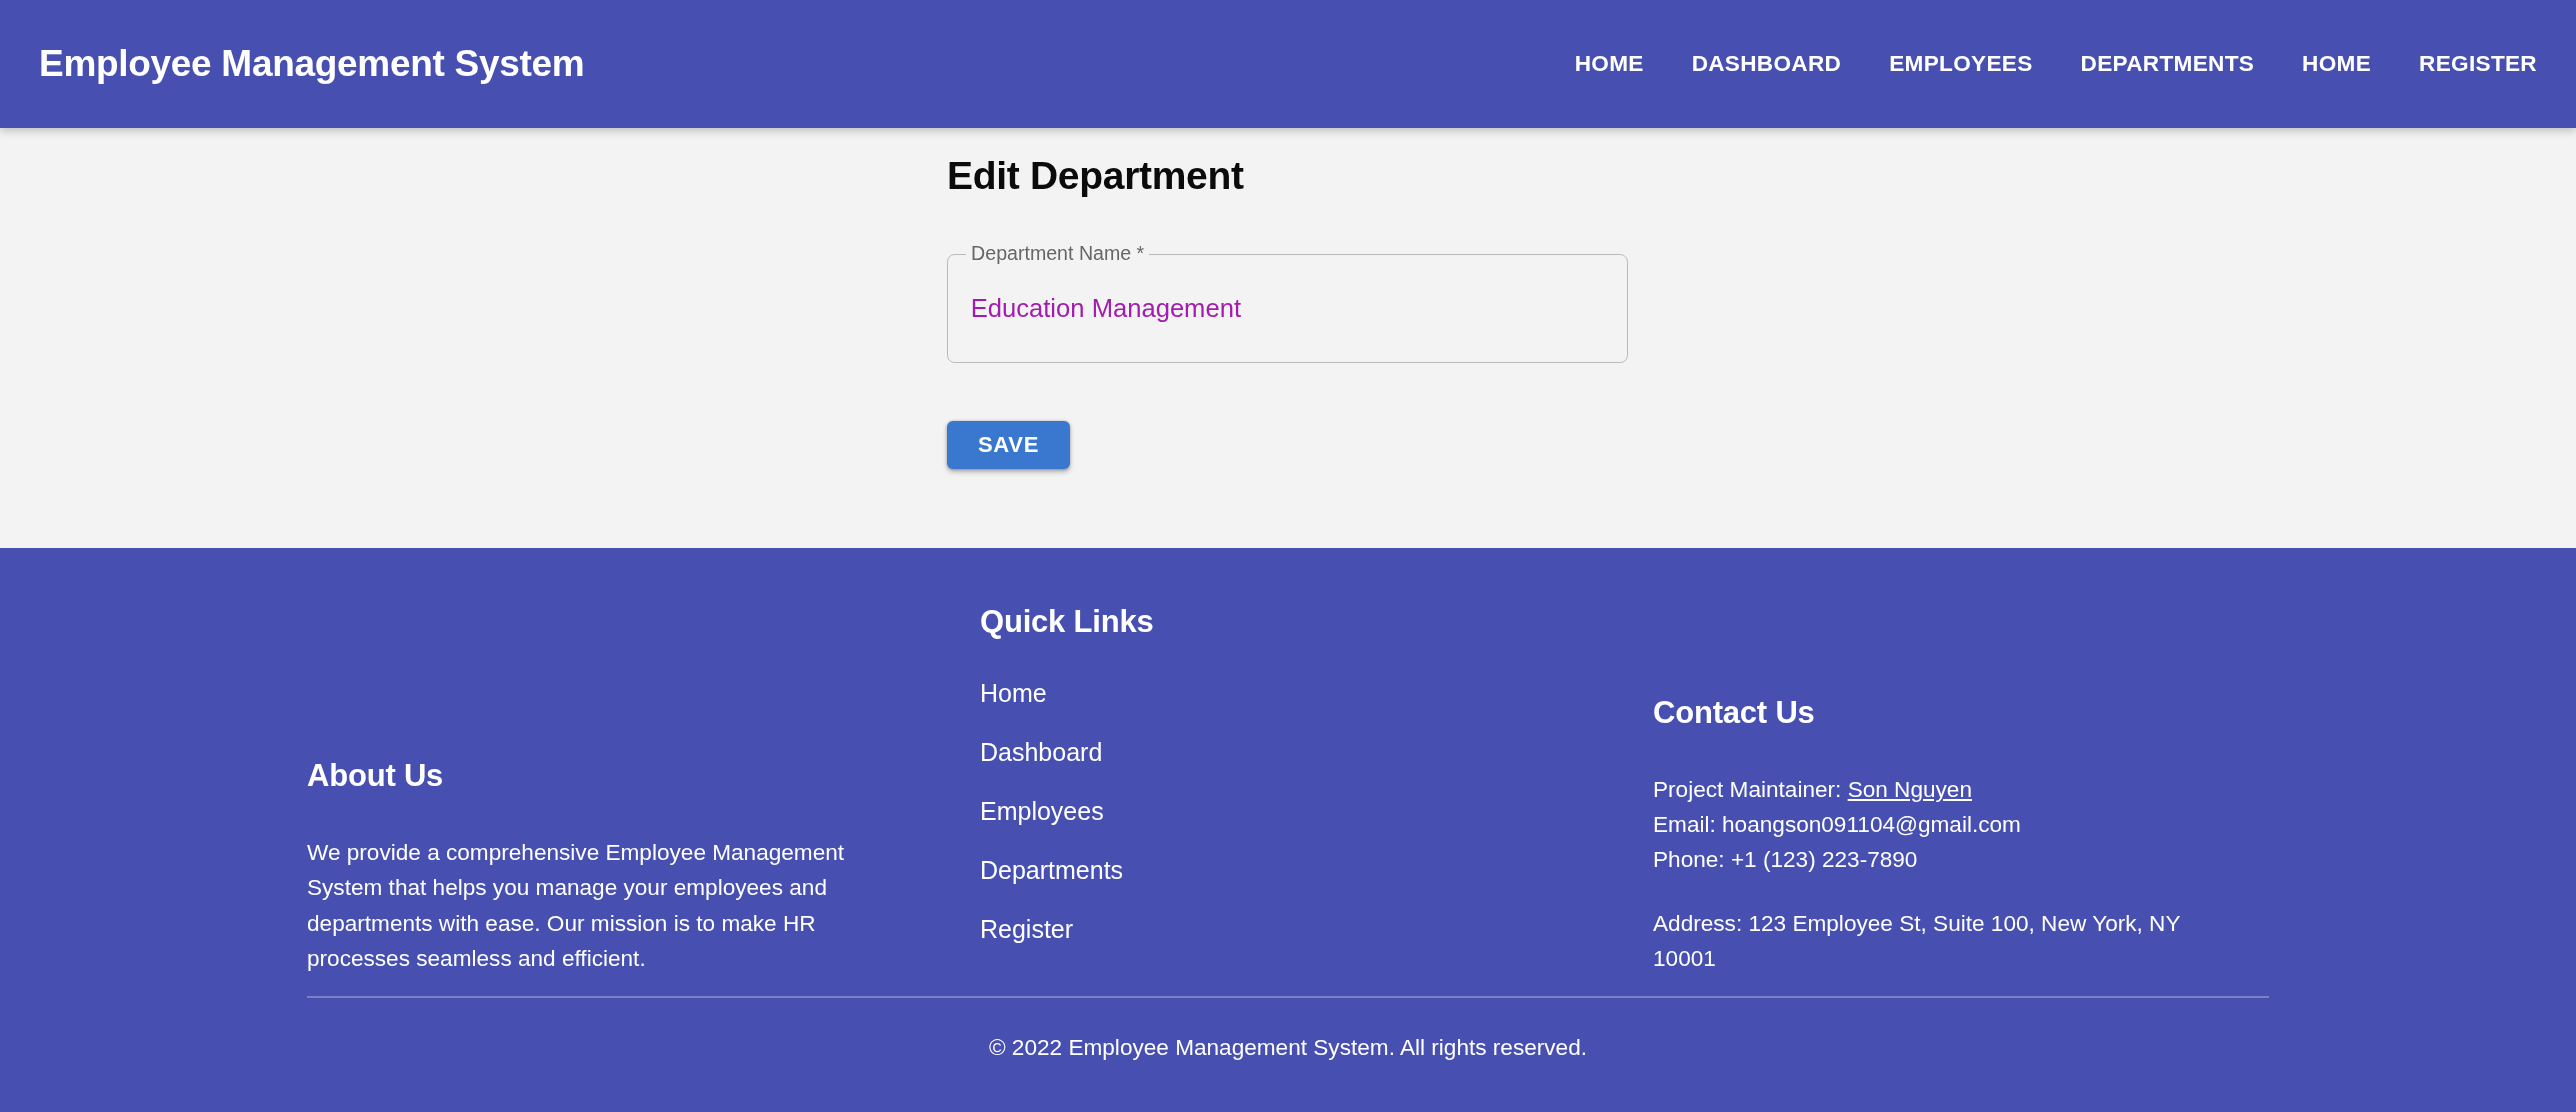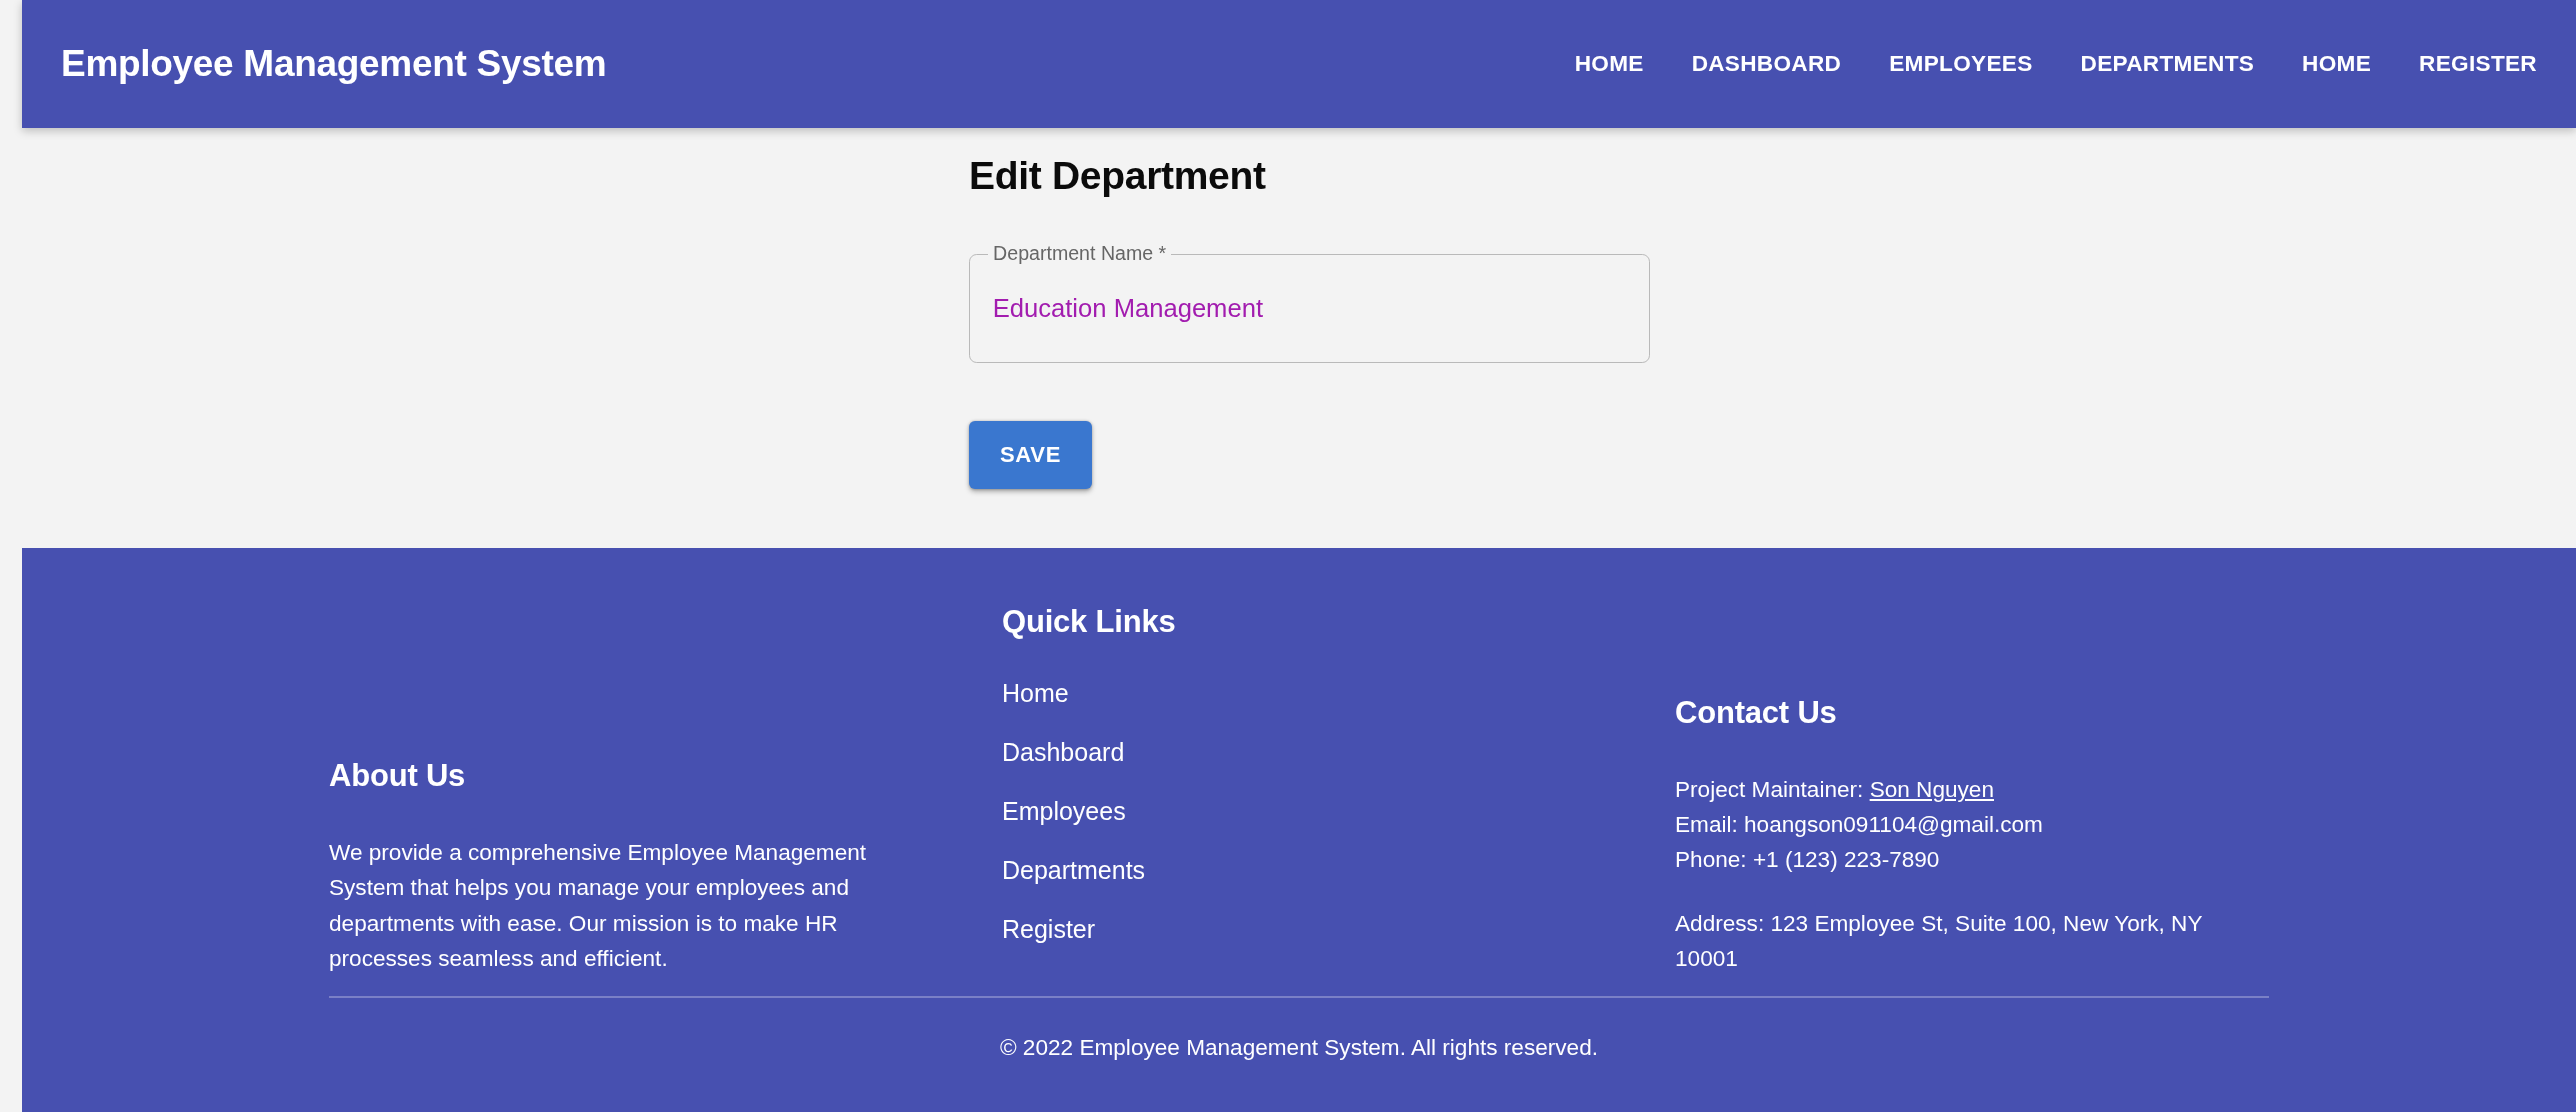--- a/index.html
+++ b/index.html
@@ -13,21 +13,20 @@
     background: #ffffff;
     -webkit-font-smoothing: antialiased;
   }
   .page {
     width: 2576px;
     height: 1113px;
     position: relative;
     display: flex;
     flex-direction: column;
     background: #f3f3f3;
-    padding-left: 22px;
   }
 
   
   .appbar {
     height: 128px;
     background: #4750b0;
     display: flex;
     align-items: center;
     justify-content: space-between;
     padding: 0 39px;
@@ -126,21 +125,21 @@
     font-size: 25.6px;
     color: #a21caf;
     padding: 0 22px;
   }
 
   .save-btn {
     margin-top: 58px;
     display: inline-flex;
     align-items: center;
     justify-content: center;
-    height: 68px;
+    height: 48px;
     min-width: 123px;
     padding: 0 25.6px;
     background: #3a77cf;
     color: #ffffff;
     font-size: 22px;
     font-weight: bold;
     letter-spacing: 0.7px;
     border: none;
     border-radius: 6px;
     cursor: pointer;

